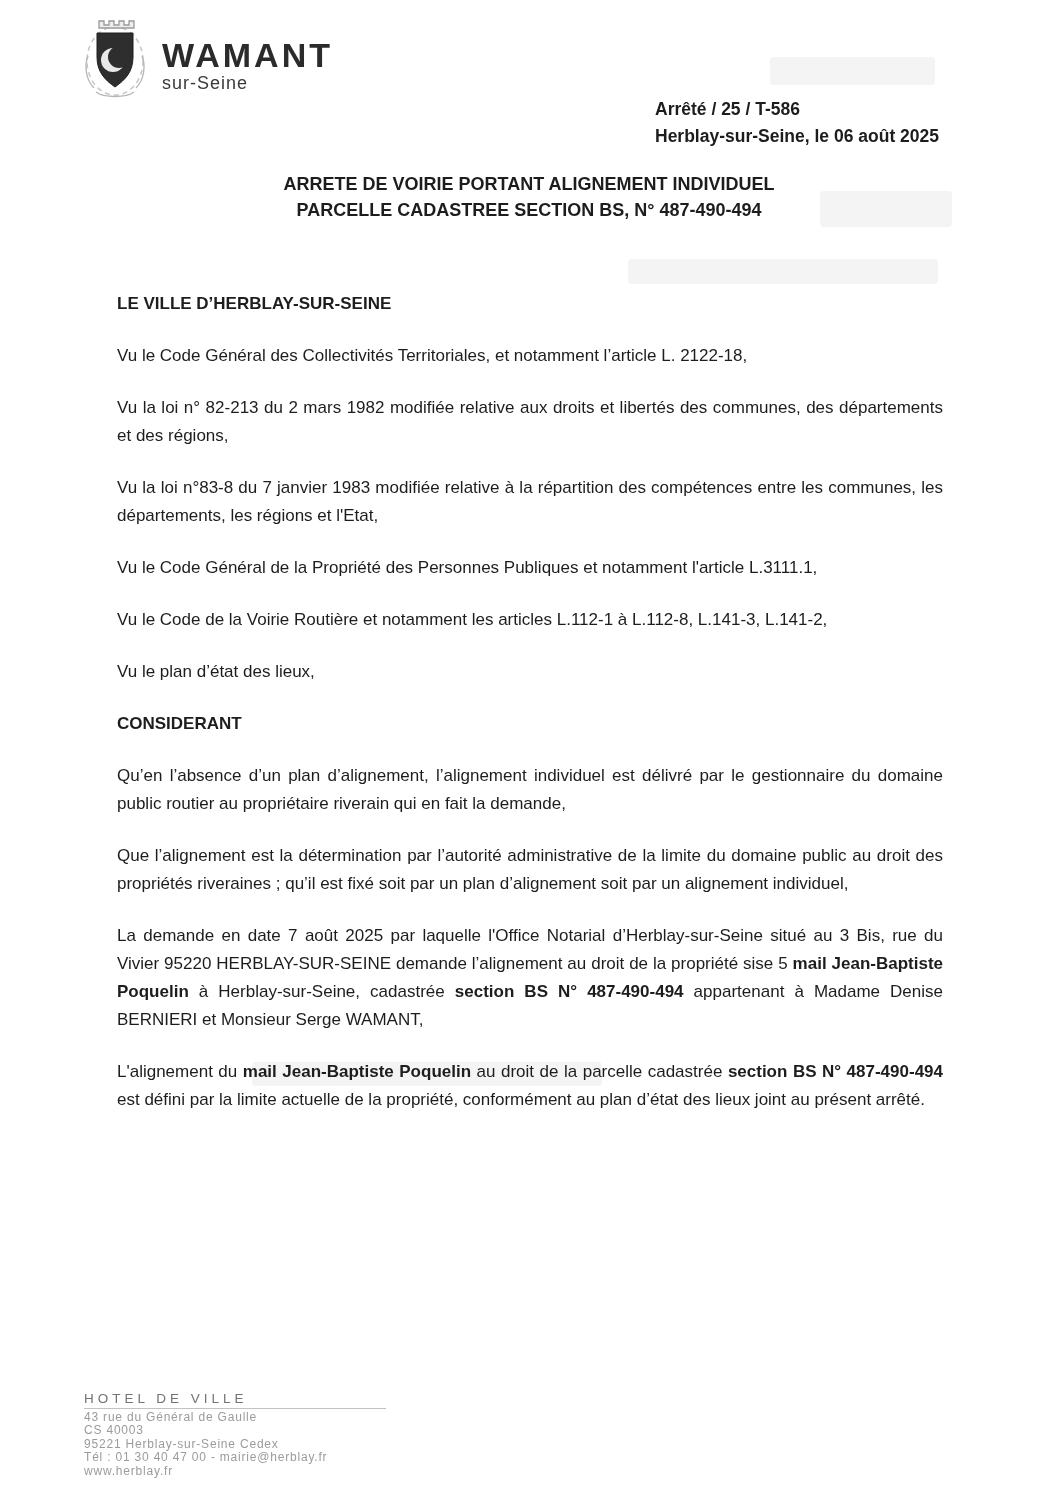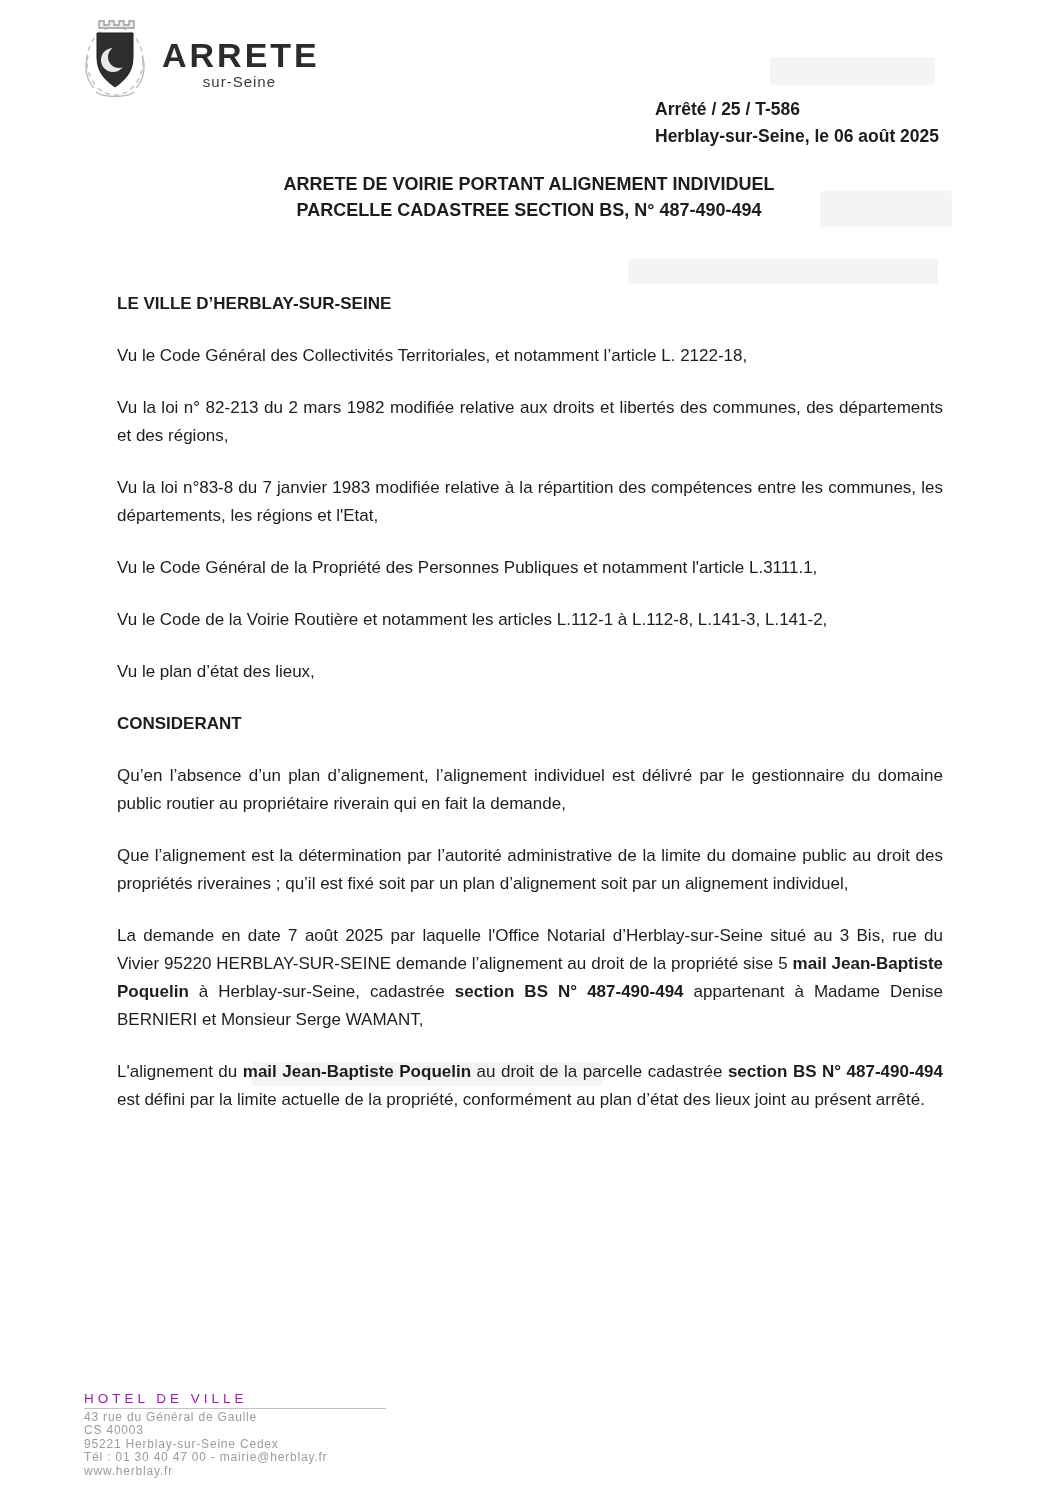--- a/index.html
+++ b/index.html
@@ -16,21 +16,21 @@
   }
   
   .logo { position: absolute; left: 82px; top: 16px; display: flex; align-items: flex-start; }
   .crest { width: 66px; height: 86px; }
   .logo-text { margin-left: 14px; margin-top: 22px; }
   .logo-name {
     font-size: 34px; font-weight: 600; letter-spacing: 3px;
     color: #2b2b2b; line-height: 34px;
   }
   .logo-sub {
-    font-size: 15px; color: #3a3a3a; text-align: center;
+    font-size: 18px; color: #3a3a3a; text-align: left;
     letter-spacing: 1px; margin-top: 1px; padding-right: 3px;
   }
   
   .header-ref { position: absolute; left: 655px; top: 96px; font-weight: 700; font-size: 17.5px; line-height: 27px; }
   
   .doc-title {
     position: absolute; top: 171px; left: 0; width: 100%;
     text-align: center; font-weight: 700; font-size: 18px; line-height: 26px;
   }
   
@@ -47,21 +47,21 @@
   }
   .article-heading { font-weight: 700; margin-bottom: 19px !important; text-align: left !important; }
   
   .doc-footer {
     position: absolute; left: 84px; top: 1392px;
     color: #9b9b9b; font-size: 12px; line-height: 13.5px; letter-spacing: 0.8px;
   }
   .footer-hdv {
     display: block; width: 302px; font-size: 13.5px; letter-spacing: 4px;
     border-bottom: 1px solid #c2c2c2; padding-bottom: 2px; margin-bottom: 2px;
-    color: #a21caf;
+    color: #737373;
   }
   
   .artifact { position: absolute; background: #f4f4f4; border-radius: 4px; }
   .a1 { left: 770px; top: 57px;  width: 165px; height: 28px; }
   .a2 { left: 820px; top: 191px; width: 132px; height: 36px; }
   .a3 { left: 628px; top: 259px; width: 310px; height: 25px; }
   .a4 { left: 252px; top: 1062px; width: 350px; height: 24px; }
 </style>
 </head>
 <body>
@@ -80,21 +80,21 @@
       <path d="M6 40 C2 50 4 64 12 72 M60 40 C64 50 62 64 54 72 M14 76 C22 82 44 82 52 76" fill="none" stroke="#b8b8b8" stroke-width="1.4"></path>
 
       <path d="M17 12 v-7 h5 v4 h5 v-4 h5 v4 h5 v-4 h5 v4 h5 v-4 h5 v7 z" fill="#ededed" stroke="#9a9a9a" stroke-width="1.3"></path>
 
       <path d="M15 17 h36 v24 c0 15 -8 23 -18 30 c-10 -7 -18 -15 -18 -30 z" fill="#2e2e2e" stroke="#1f1f1f" stroke-width="1"></path>
 
       <circle cx="31" cy="44" r="12" fill="#e8e8e8"></circle>
       <circle cx="37" cy="41" r="11" fill="#2e2e2e"></circle>
     </svg>
     <div class="logo-text">
-      <div class="logo-name">ARRETE</div>
+      <div class="logo-name">WAMANT</div>
       <div class="logo-sub">sur-Seine</div>
     </div>
   </div>
 
   <div class="header-ref">
     <div>Arrêté / 25 / T-586</div>
     <div>Herblay-sur-Seine, le 06 août 2025</div>
   </div>
 
   <div class="doc-title">

